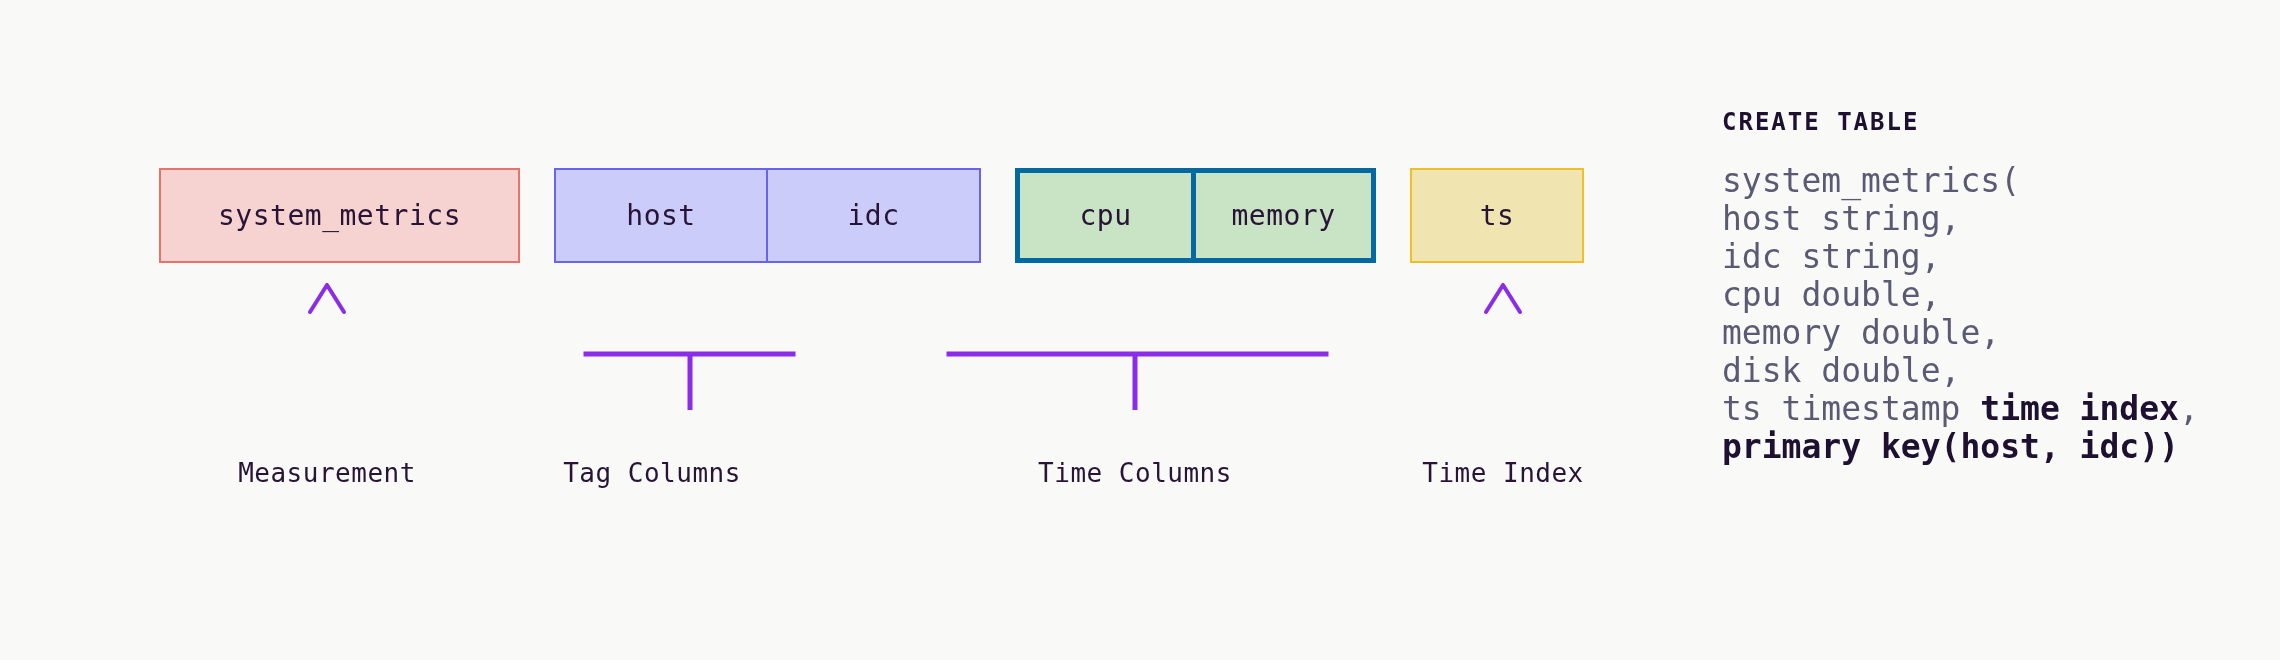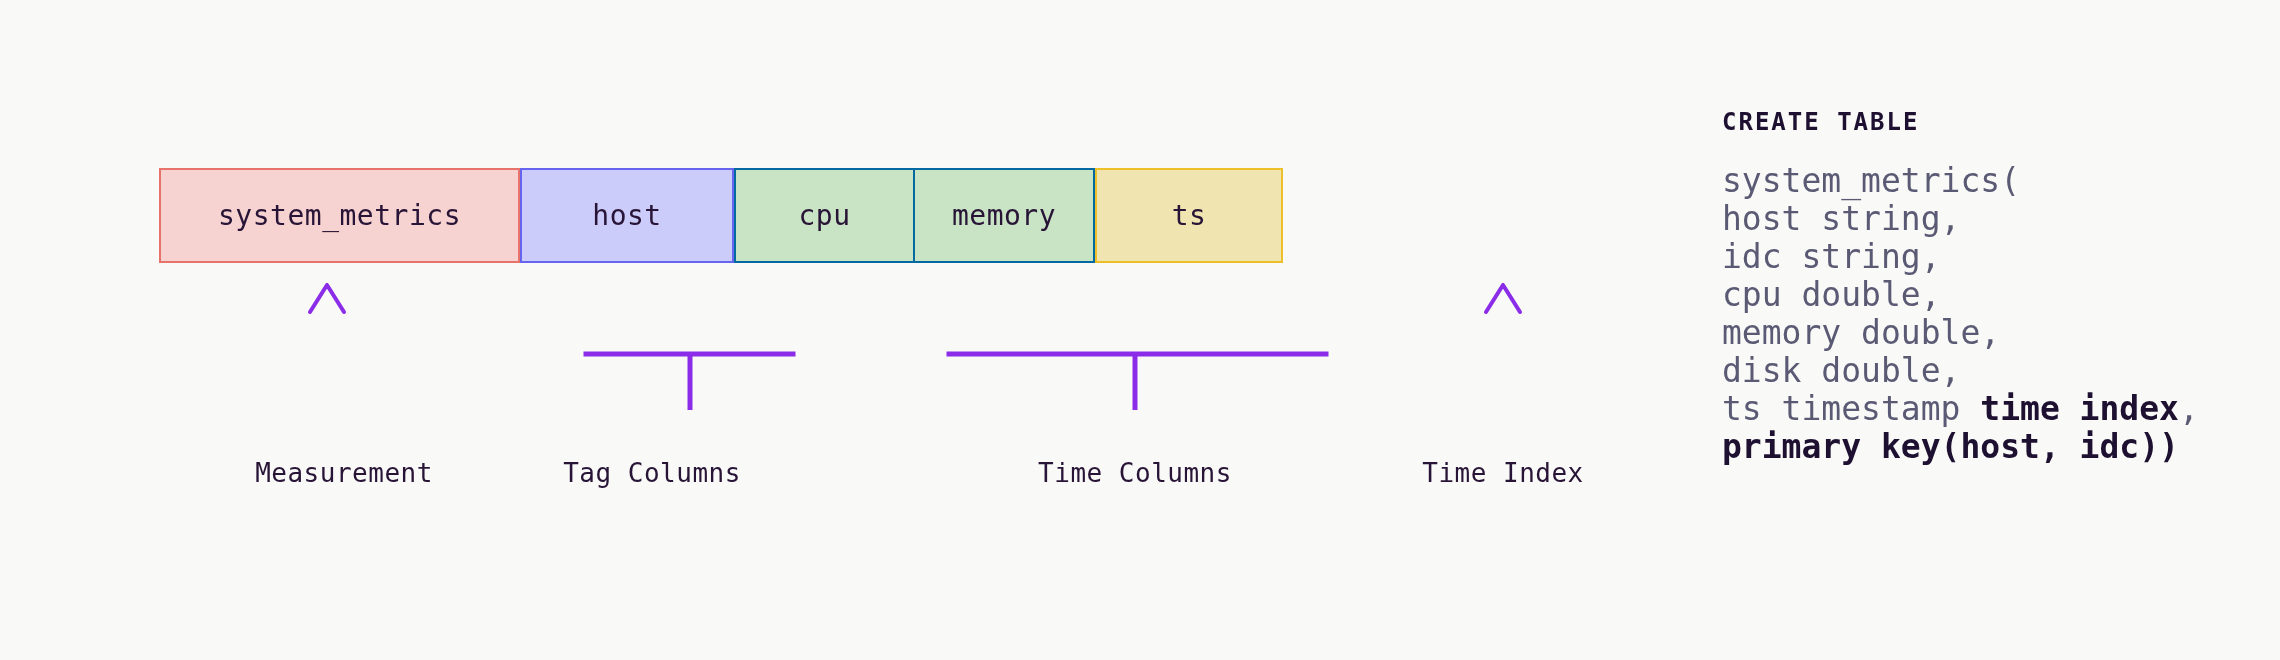--- a/index.html
+++ b/index.html
@@ -12,20 +12,21 @@
     position: relative;
   }
 
   
   #schema-strip {
     position: absolute;
     left: 159px; top: 168px;
     height: 95px;
     display: flex;
     align-items: stretch;
+    gap: 34px;
   }
   .seg-group { display: flex; align-items: stretch; }
 
   .cell {
     display: flex; align-items: center; justify-content: center;
     font-family: "DejaVu Sans Mono", monospace;
     font-size: 28px;
     color: #281436;
     letter-spacing: 0.5px;
     white-space: nowrap;
@@ -41,30 +42,30 @@
   .g-tag .cell {
     background: #ccccfb;
     border: 2px solid #6765f0;
     width: 214px;
   }
   .g-tag .cell + .cell { border-left-width: 1px; margin-left: -1px; }
 
   
   .g-field .cell {
     background: #c8e4c4;
-    border: 2px solid #0369a1;
+    border: 5px solid #0369a1;
     width: 181px;
   }
   .g-field .cell + .cell { border-left-width: 1px; margin-left: -1px; }
 
   
   .g-time .cell {
     background: #f0e5b0;
     border: 2px solid #edc02a;
-    width: 188px;
+    width: 174px;
   }
 
   
   #annotations {
     position: absolute;
     left: 0; top: 0;
     width: 1700px; height: 660px;
     pointer-events: none;
   }
 
@@ -109,20 +110,21 @@
 <body>
 
 <div id="schema-strip">
 
   <div class="seg-group g-measurement">
     <div class="cell">system_metrics</div>
   </div>
 
   <div class="seg-group g-tag">
     <div class="cell">host</div>
+    <div class="cell">idc</div>
   </div>
 
   <div class="seg-group g-field">
     <div class="cell">cpu</div>
     <div class="cell">memory</div>
   </div>
 
   <div class="seg-group g-time">
     <div class="cell">ts</div>
   </div>
@@ -160,21 +162,21 @@
     <line x1="949" y1="354" x2="1326" y2="354" stroke="#8b2ce8" stroke-width="5" stroke-linecap="square"></line>
     <line x1="1135" y1="354" x2="1135" y2="410" stroke="#8b2ce8" stroke-width="5"></line>
   </g>
 
   <g>
     <line x1="1503" y1="405" x2="1503" y2="292" stroke="url(#gradUp)" stroke-width="4"></line>
     <path d="M1503 285 L1486 312 M1503 285 L1520 312" stroke="#8b2ce8" stroke-width="4" fill="none" stroke-linecap="round"></path>
   </g>
 </svg>
 
-<div class="caption" style="left:344px">Measurement</div>
+<div class="caption" style="left:327px">Measurement</div>
 <div class="caption" style="left:652px">Tag Columns</div>
 <div class="caption" style="left:1135px">Time Columns</div>
 <div class="caption" style="left:1503px">Time Index</div>
 
 <div id="code-panel">
   <div id="code-title">CREATE TABLE</div>
   <div id="code-body"><div class="code-line"><span>system_metrics(</span></div><div class="code-line"><span>host string,</span></div><div class="code-line"><span>idc string,</span></div><div class="code-line"><span>cpu double,</span></div><div class="code-line"><span>memory double,</span></div><div class="code-line"><span>disk double,</span></div><div class="code-line"><span>ts timestamp </span><span class="kw">time index</span><span>,</span></div><div class="code-line"><span class="kw">primary key(host, idc))</span></div></div>
 </div>
 
 </body></html>

